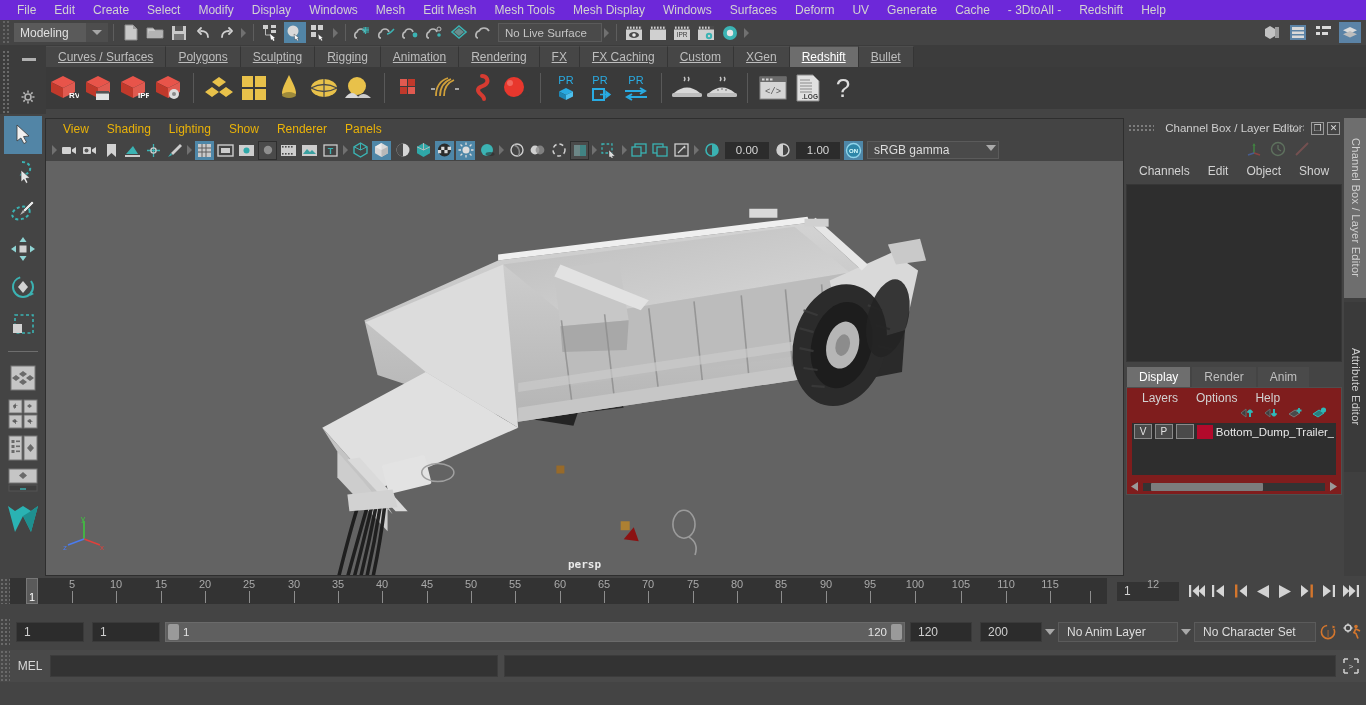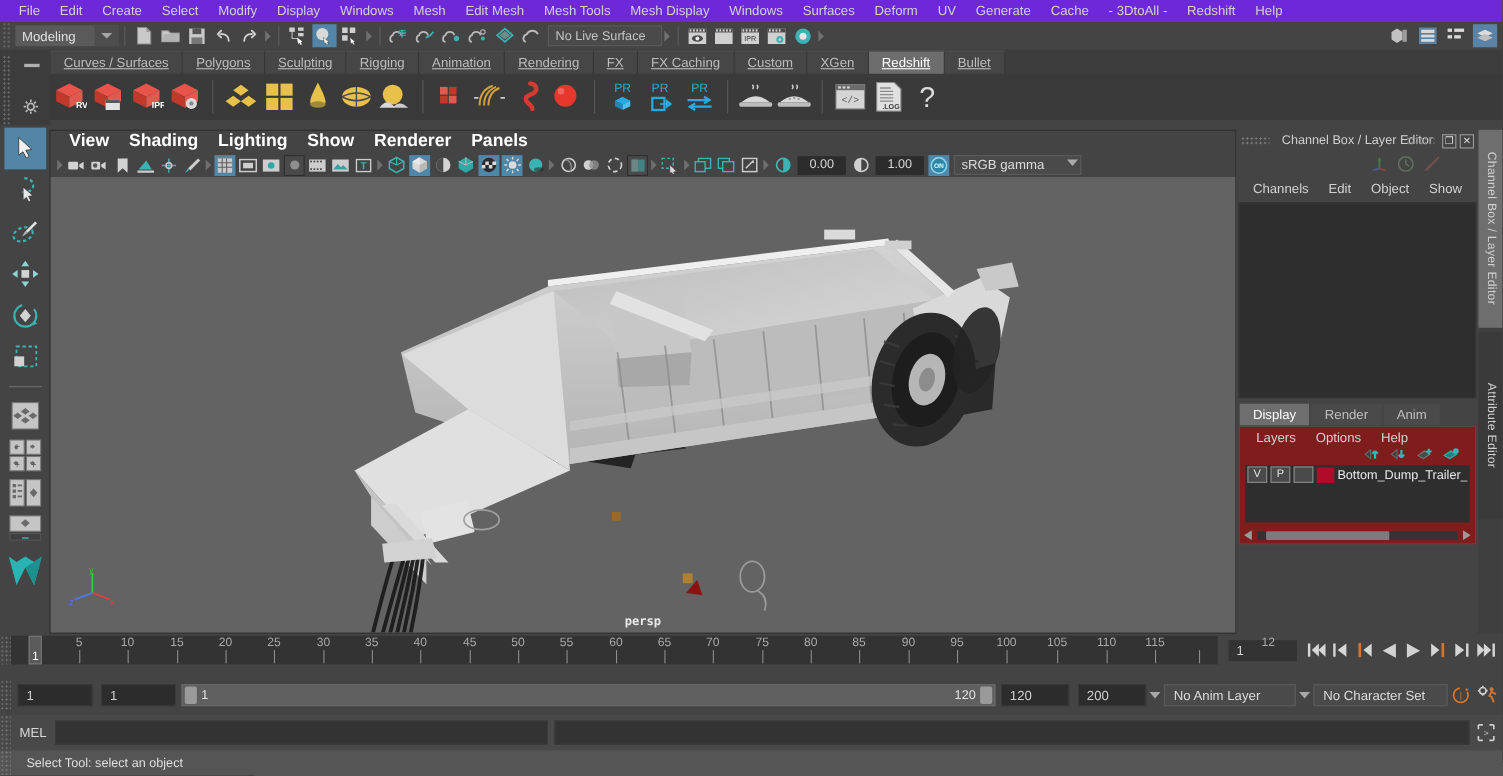--- a/index.html
+++ b/index.html
@@ -56,28 +56,28 @@
   .toolbox { position:absolute; left:0; top:116px; width:45px; bottom:130px; background:#444444; }
   .tbicon { width:38px; height:38px; margin:0 auto 0; display:flex; align-items:center; justify-content:center;
             position:relative; }
   .tbicon.active { background:#5285a6; }
   .tbdiv { width:30px; height:1px; background:#6e6e6e; margin:7px auto; }
 
   
   .viewportwrap { position:absolute; left:45px; top:118px; right:242px; height:458px; background:#3c3c3c;
                   border:1px solid #2e2e2e; }
   .vpmenu { height:20px; display:flex; align-items:center; background:#444; padding-left:8px; }
-  .vpmenu .mi { padding:0 9px; font-size:16px; color:#ffffff; line-height:20px;font-weight:bold; }
+  .vpmenu .mi { padding:0 9px; font-size:12px; color:#eab308; line-height:20px; }
   .vptoolbar { height:22px; background:#444; display:flex; align-items:center; padding-left:4px; }
   .vpicon { width:19px; height:19px; display:flex; align-items:center; justify-content:center; margin:0 1px; }
   .vpicon.sel { background:#4e87a8; }
   .vpicon.box { border:1px solid #2e2e2e; background:#4a4a4a; }
   .numfield { width:44px; height:17px; background:#2c2c2c; color:#d6d6d6; font-size:11.5px;
               display:flex; align-items:center; justify-content:center; margin:0 3px; }
-  .gammasel { width:116px; height:18px; background:#4a4a4a; border:1px solid #5b5b5b; display:flex;
+  .gammasel { width:132px; height:18px; background:#4a4a4a; border:1px solid #5b5b5b; display:flex;
               align-items:center; padding-left:6px; font-size:12px; color:#dcdcdc; position:relative; margin-left:3px;}
   .gammasel .ar { position:absolute; right:2px; top:3px; border-left:5px solid transparent;
                   border-right:5px solid transparent; border-top:6px solid #aaa; }
   .canvas { position:absolute; left:0; right:0; top:42px; bottom:0; background:#636363; overflow:hidden; }
   .persplabel { position:absolute; bottom:4px; left:0; right:0; text-align:center; font-size:11px;
                 color:#eaeaea; font-weight:bold; font-family:"DejaVu Sans Mono", monospace; }
 
   
   .rightpanel { position:absolute; right:22px; top:118px; width:220px; height:458px; background:#444444; }
   .rp-title { height:20px; display:flex; align-items:center; justify-content:center; position:relative;
@@ -1326,18 +1326,14 @@
     <div class="cmdbtn">
       <svg width="18" height="18" viewBox="0 0 18 18">
           <g stroke="#cfcfcf" stroke-width="1.5" fill="none">
             <path d="M2 2h4M2 2v4M16 2h-4M16 2v4M2 16h4M2 16v-4M16 16h-4M16 16v-4"></path>
           </g>
           <text x="9" y="12" font-size="8" fill="#cfcfcf" text-anchor="middle" font-family="Liberation Mono">&gt;</text>
         </svg>
     </div>
   </div>
 
-  <div class="helpwrap">
-    <div class="helpgrip"></div>
-    <div class="helptxt">Select Tool: select an object</div>
-  </div>
 
 </div>
 
 </body></html>

